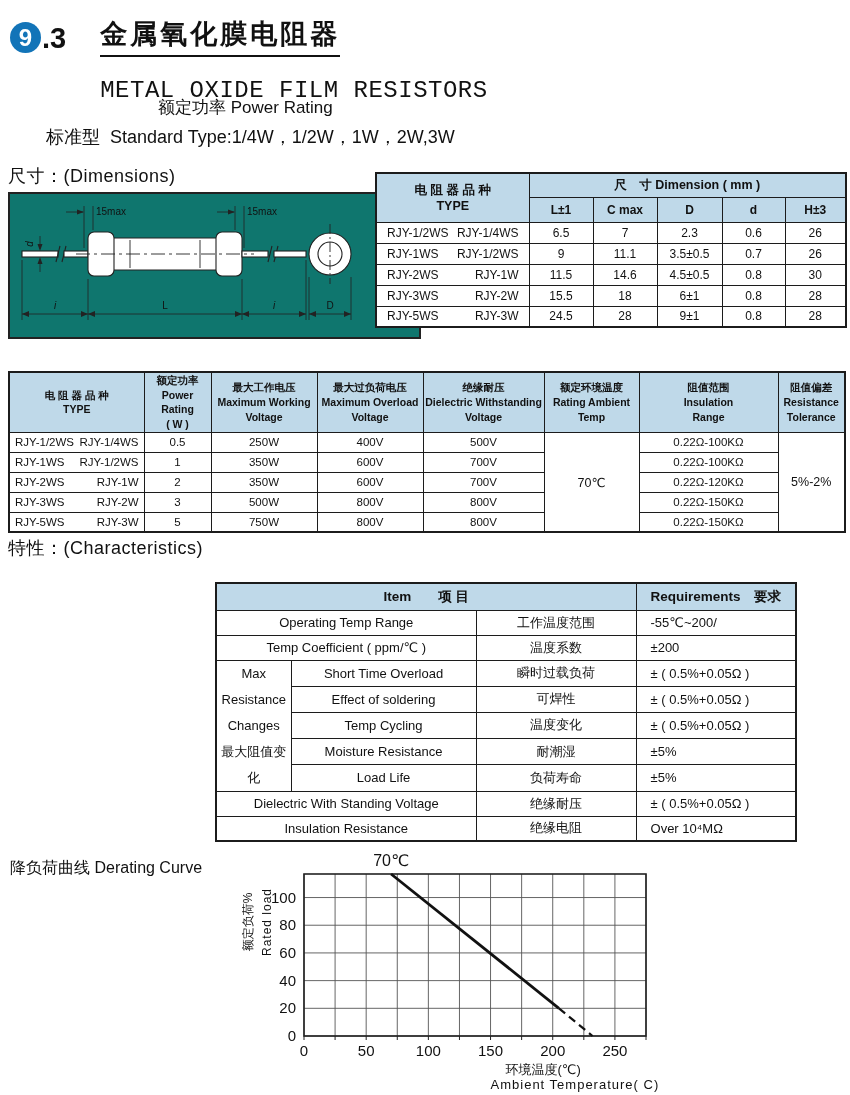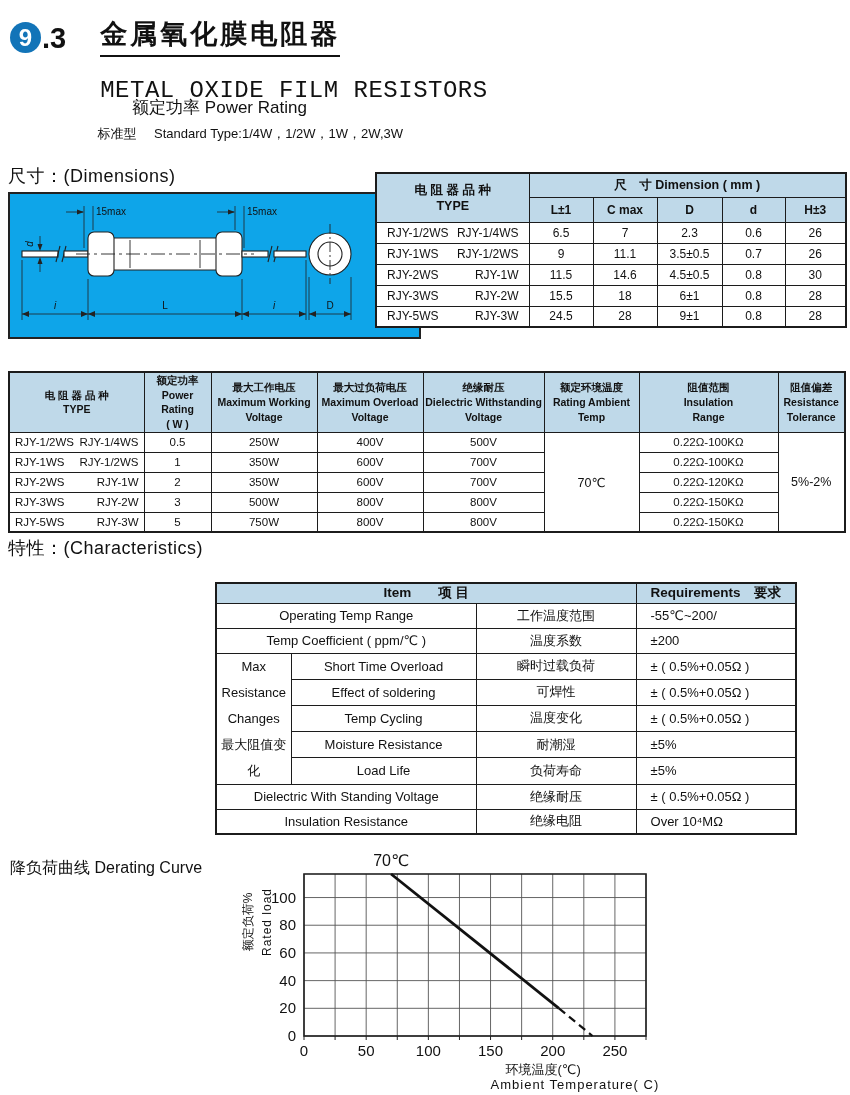--- a/index.html
+++ b/index.html
@@ -12,27 +12,27 @@
   .bubble { display:inline-flex; width:31px; height:31px; border-radius:50%; background:#1274b8; color:#fff;
             align-items:center; justify-content:center; font-size:24px; font-weight:bold; }
   .suffix { font-size:29px; font-weight:600; line-height:1; margin-left:1px; }
   .titles { margin-left:34px; }
   .t-zh { font-size:27px; font-weight:bold; letter-spacing:3px; border-bottom:2.5px solid #111; padding-bottom:3px; display:inline-block; }
   .t-en { font-size:24px; margin-top:20px; letter-spacing:0.5px;font-family:Liberation Mono, monospace; }
 
   
   .power { position:absolute; left:36px; top:96px;text-align:center; }
   .power-h { font-size:17px; margin-bottom:6px; }
-  .power-row { display:flex; font-size:13px; margin-top:5px;margin-left:44px; }
+  .power-row { display:flex; font-size:18px; margin-top:5px; }
   .power-label { width:74px; flex:0 0 74px; }
 
   .section-h { position:absolute; font-size:18px; letter-spacing:0.5px; }
 
   
-  .draw-box { position:absolute; left:8px; top:192px; width:413px; height:147px; border:2px solid #222; background:#0ea5e9; }
+  .draw-box { position:absolute; left:8px; top:192px; width:413px; height:147px; border:2px solid #222; background:#0f766e; }
 
   
   table { border-collapse:collapse; table-layout:fixed; background:#fff; }
   td { border:1px solid #1c1c1c; text-align:center; vertical-align:middle; overflow:hidden; }
   table.outer { border:2px solid #1c1c1c; }
   .hdr td { background:#bfd9e9; font-weight:bold; }
   .pre { white-space:pre-line; }
 
   
   .dims-table { position:absolute; left:375px; top:172px; width:470px; }
@@ -44,21 +44,21 @@
   
   .spec-table { position:absolute; left:8px; top:371px; width:836px; }
   .spec-table td { font-size:11.5px; height:20px; }
   .spec-table tr.hdr td { font-size:10.5px; height:50px; line-height:1.4; font-weight:bold; }
   .spec-table .type-flex { padding:0 5px; }
   .big-cell { font-size:12.5px !important; }
 
   
   .char-table { position:absolute; left:215px; top:582px; width:580px; }
   .char-table td { font-size:13px; height:25px; }
-  .char-table tr.hdr td { height:20px; font-size:13.5px; }
+  .char-table tr.hdr td { height:27px; font-size:13.5px; }
   .char-table td.req { text-align:left; padding-left:14px; }
   .char-table td.group { line-height:2.0; font-size:13px; white-space:pre-line; }
 
   .derating-h { position:absolute; left:10px; top:858px; font-size:16px; }
   #derating-chart { position:absolute; left:238px; top:850px; }
   svg text { font-family:"Liberation Sans","DejaVu Sans",sans-serif; }
 </style>
 </head>
 <body>
 

